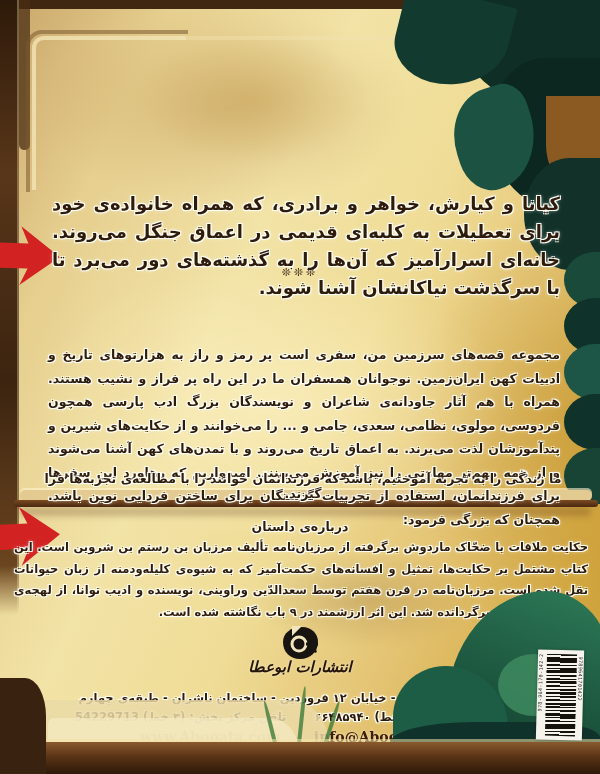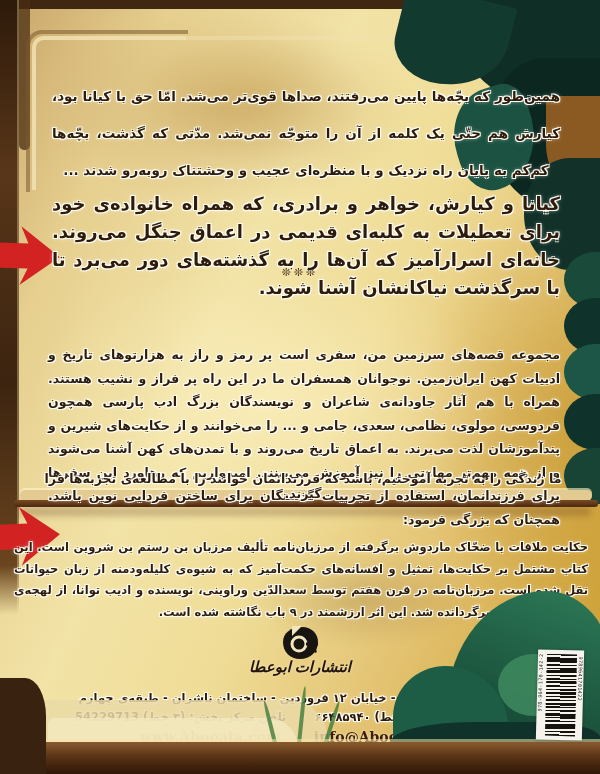--- a/index.html
+++ b/index.html
@@ -86,21 +86,21 @@
   .p1{left:52px;right:40px;top:78px;font-size:13.5px;line-height:37px;text-align:justify;text-align-last:center;font-weight:bold;}
   .p2{left:52px;right:40px;top:190px;font-size:18px;line-height:28px;text-align:justify;font-weight:bold;}
   .sep{left:0;right:0;top:266px;text-align:center;font-size:11px;letter-spacing:3px;color:#2e1b0c;}
   .p3{left:48px;right:40px;top:296px;font-size:12.5px;line-height:23.5px;text-align:justify;font-weight:bold;margin-top:47px;}
   .quote{left:30px;right:24px;top:471px;font-size:12.5px;text-align:center;font-weight:bold;}
   .about-h{left:0;right:0;top:519px;text-align:center;font-size:12.5px;font-weight:bold;}
   .about-b{left:14px;right:12px;top:537px;font-size:11.5px;line-height:21.5px;text-align:justify;text-align-last:right;font-weight:bold;}
   
   .logo-wrap{left:0;right:0;top:626px;text-align:center;}
   .logo-name{left:0;right:0;top:658px;text-align:center;font-size:15px;font-weight:bold;font-style:italic;
-    color:#241508;text-shadow:0 0 3px rgba(250,240,210,.8);font-family:Liberation Serif, serif;}
+    color:#241508;text-shadow:0 0 3px rgba(250,240,210,.8);}
   .addr{left:40px;right:40px;top:691px;text-align:center;font-size:11.5px;font-weight:bold;}
   .phones{left:40px;right:40px;top:710px;text-align:center;font-size:11.5px;font-weight:bold;}
   .phones span{margin:0 12px;}
   .web{left:60px;right:60px;top:729px;text-align:center;font-size:14px;font-weight:bold;
     font-family:"DejaVu Serif",serif;color:#3b1d0c;text-shadow:0 0 3px rgba(250,240,205,.8);}
   .web span{margin:0 14px;}
 </style>
 </head>
 <body>
 
@@ -129,26 +129,26 @@
   <div class="leaf edge-leaf e4"></div>
   <div class="leaf edge-leaf e5"></div>
 
   <div class="abs shelf-shadow"></div>
   <div class="abs shelf-light"></div>
   <div class="abs shelf-dark"></div>
 
   <div class="abs red-arrow arrow1"></div>
   <div class="abs red-arrow arrow2"></div>
 
-  <div class="abs fa p1">همین‌طور که بچّه‌ها پایین می‌رفتند، صداها قوی‌تر می‌شد. امّا حق با کیانا بود، کیارش هم حتّی یک کلمه از آن را متوجّه نمی‌شد. مدّتی که گذشت، بچّه‌ها کم‌کم به پایان راه نزدیک و با منظره‌ای عجیب و وحشتناک روبه‌رو شدند ...</div>
   <div class="abs fa p2">کیانا و کیارش، خواهر و برادری، که همراه خانواده‌ی خود برای تعطیلات به کلبه‌ای قدیمی در اعماق جنگل می‌روند. خانه‌ای اسرارآمیز که آن‌ها را به گذشته‌های دور می‌برد تا با سرگذشت نیاکانشان آشنا شوند.</div>
   <div class="abs sep">❊❊❊</div>
   <div class="abs fa p3"><b>مجموعه قصه‌های سرزمین من،</b><span> سفری است پر رمز و راز به هزارتوهای تاریخ و ادبیات کهن ایران‌زمین. نوجوانان همسفران ما در این راه پر فراز و نشیب هستند. همراه با هم آثار جاودانه‌ی شاعران و نویسندگان بزرگ ادب پارسی همچون فردوسی، مولوی، نظامی، سعدی، جامی و ... را می‌خوانند و از حکایت‌های شیرین و پندآموزشان لذت می‌برند. به اعماق تاریخ می‌روند و با تمدن‌های کهن آشنا می‌شوند و از همه مهم‌تر مهارتی را نیز آموزش می‌بینند. امیدواریم که رهاورد این سفرها برای فرزندانمان، استفاده از تجربیات گذشتگان برای ساختن فردایی نوین باشد. همچنان که بزرگی فرمود:</span></div>
   <div class="abs fa quote">ما زندگی را به تجربه آموختیم، باشد که فرزندانمان خوانند را با مطالعه‌ی تجربه‌ها فرا گیرند.</div>
 
+  <div class="abs fa about-h">درباره‌ی داستان</div>
   <div class="abs fa about-b">حکایت ملاقات با ضحّاک ماردوش برگرفته از مرزبان‌نامه تألیف مرزبان بن رستم بن شروین است. این کتاب مشتمل بر حکایت‌ها، تمثیل و افسانه‌های حکمت‌آمیز که به شیوه‌ی کلیله‌ودمنه از زبان حیوانات نقل شده است. مرزبان‌نامه در قرن هفتم توسط سعدالدّین وراوینی، نویسنده و ادیب توانا، از لهجه‌ی طبری به فارسی برگردانده شد. این اثر ارزشمند در ۹ باب نگاشته شده است.</div>
 
   <div class="abs logo-wrap">
     <svg width="40" height="34" viewBox="0 0 40 34">
       <path d="M22 1 C32 1 38 8 38 16 C38 26 30 33 20 33 C10 33 3 26 3 16 C3 7 11 1 22 1 Z" fill="#181410"></path>
       <path d="M12 0 L22 0 L12 10 Z" fill="#f2e6be"></path>
       <circle cx="19" cy="18" r="7" fill="none" stroke="#f2e6be" stroke-width="3"></circle>
       <rect x="26" y="16.5" width="12" height="3" fill="#181410"></rect>
       <rect x="30" y="23" width="7" height="2.5" fill="#181410" transform="rotate(25 33 24)"></rect>
     </svg>

